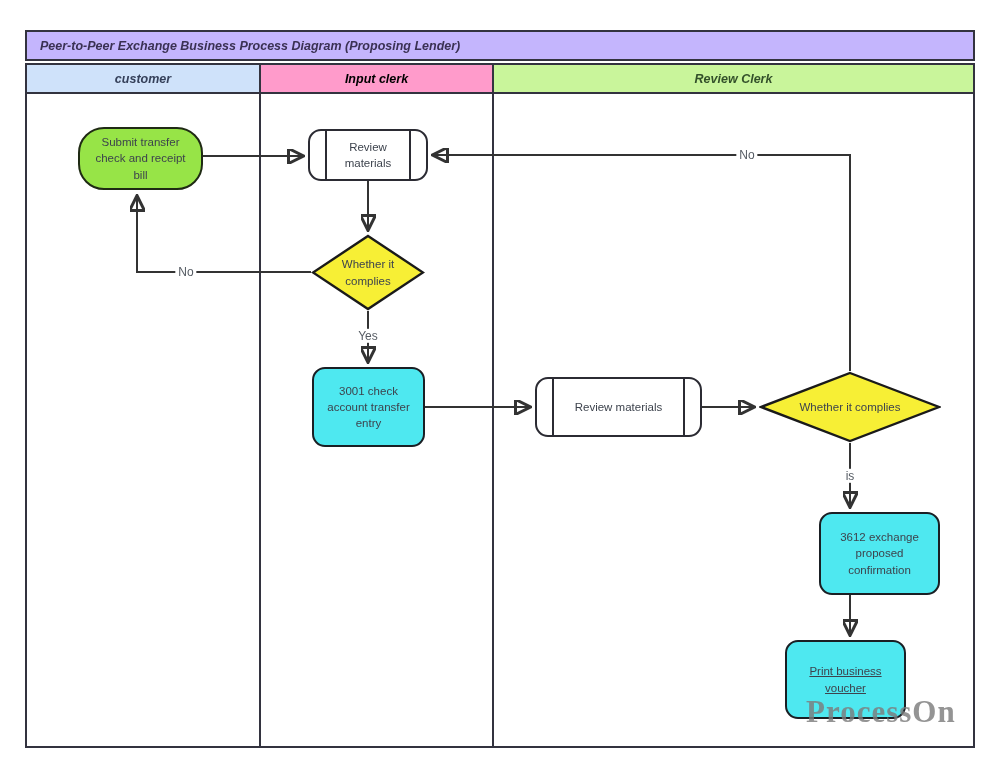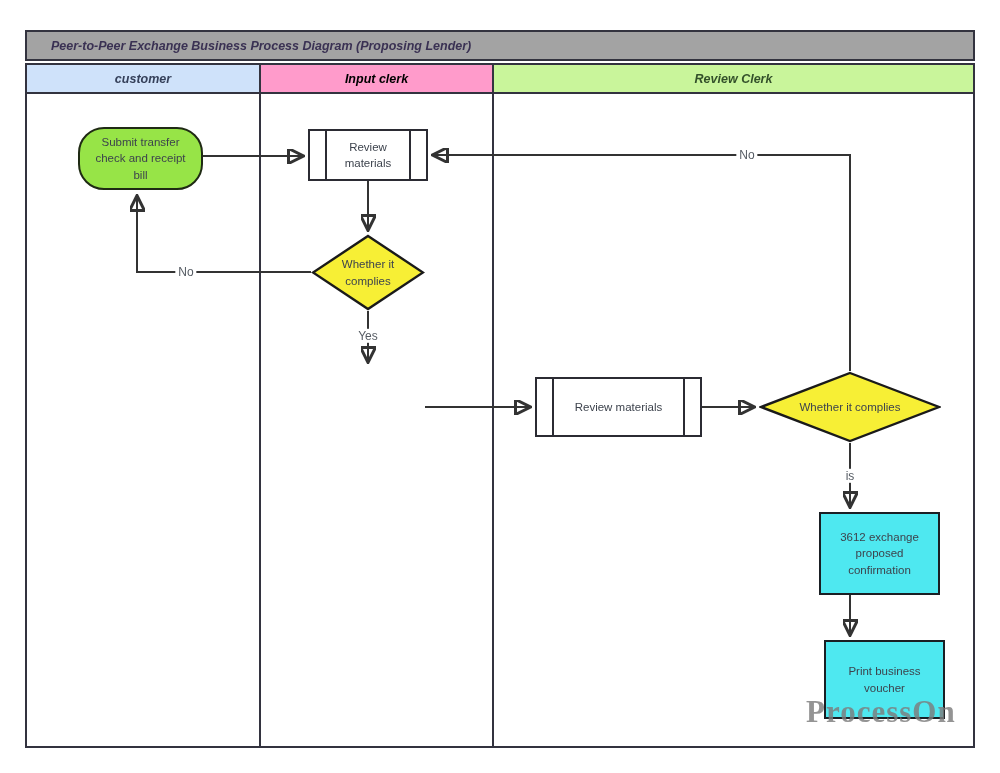--- a/index.html
+++ b/index.html
@@ -3,22 +3,22 @@
 <meta charset="utf-8">
 <style>
   html,body{margin:0;padding:0;background:#ffffff;}
   #stage{
     position:relative;width:1000px;height:773px;background:#ffffff;overflow:hidden;
     font-family:"Liberation Sans","DejaVu Sans",sans-serif;color:#3d434d;
   }
   
   .title-bar{
     position:absolute;left:25px;top:30px;width:950px;height:31px;box-sizing:border-box;
-    background:#a3a3a3;border:2px solid #33333f;display:flex;align-items:center;
-    padding-left:24px;font-size:12.5px;font-weight:bold;font-style:italic;color:#3a3153;
+    background:#c4b5fd;border:2px solid #33333f;display:flex;align-items:center;
+    padding-left:13px;font-size:12.5px;font-weight:bold;font-style:italic;color:#3a3153;
   }
   .lane-header{
     position:absolute;top:63px;height:31px;box-sizing:border-box;border:2px solid #33333f;
     display:flex;align-items:center;justify-content:center;
     font-size:12.5px;font-weight:bold;font-style:italic;color:#2e3440;
   }
   .lane-header.customer{left:25px;width:236px;background:#cfe2fa;color:#35405a;}
   .lane-header.input{left:259px;width:235px;background:#ff9bcb;color:#000000;}
   .lane-header.review{left:492px;width:483px;background:#c9f59b;color:#33502a;}
   .body-frame{
@@ -32,21 +32,21 @@
   
   #wires{position:absolute;left:0;top:0;width:1000px;height:773px;z-index:2;pointer-events:none;}
   #wires path{stroke:#333333;stroke-width:2;fill:none;}
   .edge-label{
     position:absolute;z-index:4;transform:translate(-50%,-50%);
     background:#ffffff;padding:0 3px;font-size:12px;color:#555b63;line-height:1.2;
   }
   
   .node{
     position:absolute;z-index:3;box-sizing:border-box;display:flex;align-items:center;justify-content:center;
-    text-align:center;font-size:11.5px;line-height:1.4;color:#3d434d;
+    text-align:center;font-size:11.5px;line-height:1.4;color:#3d434d;border-radius:13px;
   }
   .terminator{background:#97e447;border:2px solid #1f2a14;border-radius:26px;padding:0 8px;}
   .process-cyan{background:#4ee8f0;border:2px solid #1a1f24;padding:0 6px;}
   .predef{background:#ffffff;border:2px solid #2b2b33;}
   .predef .bar{position:absolute;top:0;bottom:0;width:2px;background:#2b2b33;}
   .predef .bar.l{left:15px;}
   .predef .bar.r{right:15px;}
   .predef .predef-label{padding:0 20px;}
   .decision{background:transparent;border:none;}
   .decision svg{position:absolute;left:0;top:0;}
@@ -114,37 +114,40 @@
     <span class="predef-label">Review materials</span>
   </div>
 
   <div class="node decision" style="left:311px;top:234px;width:114px;height:77px;">
     <svg width="114" height="77">
       <polygon points="57,2 112,38.5 57,75 2,38.5" fill="#f7ef35" stroke="#1a1a1a" stroke-width="2.4"></polygon>
     </svg>
     <span class="dlabel">Whether it complies</span>
   </div>
 
+  <div class="node process-cyan" style="left:312px;top:367px;width:113px;height:80px;">
+    <span>3001 check account transfer entry</span>
+  </div>
 
   <div class="node predef" style="left:535px;top:377px;width:167px;height:60px;">
     <span class="bar l"></span>
     <span class="bar r"></span>
     <span class="predef-label">Review materials</span>
   </div>
 
   <div class="node decision wide" style="left:759px;top:371px;width:182px;height:72px;">
     <svg width="182" height="72">
       <polygon points="91,2 180,36 91,70 2,36" fill="#f7ef35" stroke="#1a1a1a" stroke-width="2.4"></polygon>
     </svg>
     <span class="dlabel">Whether it complies</span>
   </div>
 
   <div class="node process-cyan" style="left:789px;top:512px;width:121px;height:83px;margin-left:30px;">
     <span>3612 exchange proposed confirmation</span>
   </div>
 
-  <div class="node process-cyan" style="left:824px;top:640px;width:121px;height:79px;">
+  <div class="node process-cyan" style="left:785px;top:640px;width:121px;height:79px;text-decoration:underline;">
     <span>Print business voucher</span>
   </div>
 
   <div class="watermark">ProcessOn</div>
 
 </div>
 
 </body></html>

